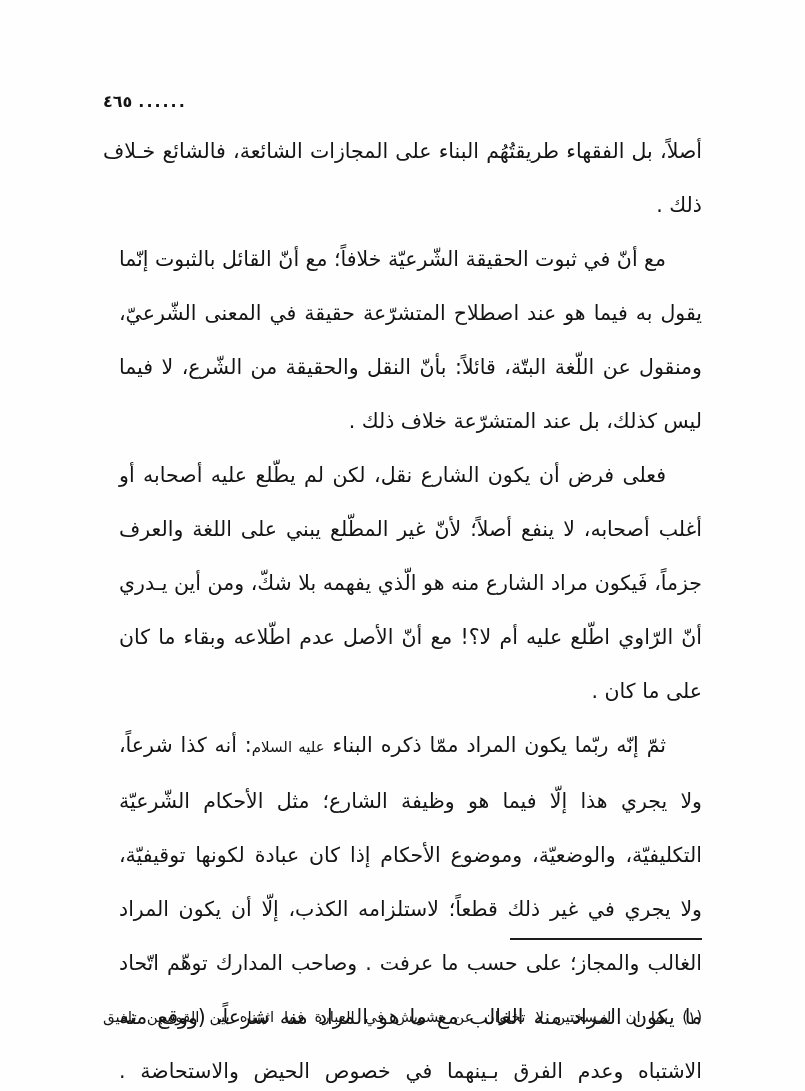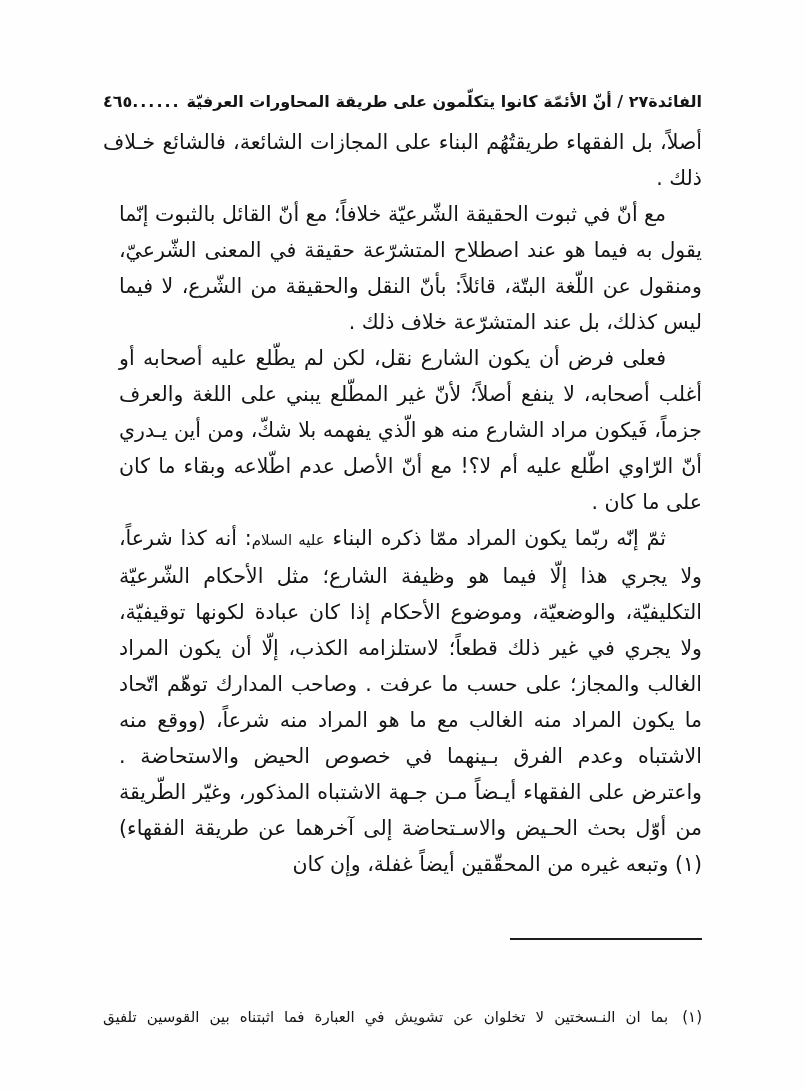--- a/index.html
+++ b/index.html
@@ -43,21 +43,21 @@
   .header-page-number { flex: 0 0 auto; }
   .body-text {
     position: absolute;
     top: 124px;
     right: 103px;
     width: 599px;
   }
   .para {
     margin: 0;
     font-size: 20.5px;
-    line-height: 36px;
+    line-height: 54px;
     text-align: justify;
   }
   .para.indent { text-indent: 36px; margin-left: 16px; }
   .honorific { font-size: 15px; }
   .footnote-sep {
     position: absolute;
     top: 938px;
     right: 103px;
     width: 192px;
     border-top: 2px solid #1c1c1c;
@@ -73,21 +73,20 @@
     text-align-last: justify;
   }
   .footnote .footnote-marker { padding-left: 4px; }
 </style>
 </head>
 <body>
 
 <div class="page">
 
   <header class="page-header">
-    <span class="header-title">الفائدة٢٧ / أنّ الأئمّة كانوا يتكلّمون على طريقة المحاورات العرفيّة</span>
     <span class="header-dots">......</span>
     <span class="header-page-number">٤٦٥</span>
   </header>
 
   <main class="body-text">
     <p class="para">أصلاً، بل الفقهاء طريقتُهُم البناء على المجازات الشائعة، فالشائع خـلاف ذلك .</p>
     <p class="para indent">مع أنّ في ثبوت الحقيقة الشّرعيّة خلافاً؛ مع أنّ القائل بالثبوت إنّما يقول به فيما هو عند اصطلاح المتشرّعة حقيقة في المعنى الشّرعيّ، ومنقول عن اللّغة البتّة، قائلاً: بأنّ النقل والحقيقة من الشّرع، لا فيما ليس كذلك، بل عند المتشرّعة خلاف ذلك .</p>
     <p class="para indent">فعلى فرض أن يكون الشارع نقل، لكن لم يطّلع عليه أصحابه أو أغلب أصحابه، لا ينفع أصلاً؛ لأنّ غير المطّلع يبني على اللغة والعرف جزماً، فَيكون مراد الشارع منه هو الّذي يفهمه بلا شكّ، ومن أين يـدري أنّ الرّاوي اطّلع عليه أم لا؟! مع أنّ الأصل عدم اطّلاعه وبقاء ما كان على ما كان .</p>
     <p class="para indent"><span>ثمّ إنّه ربّما يكون المراد ممّا ذكره البناء</span>
       <span class="honorific">عليه السلام</span><span>: أنه كذا شرعاً، ولا يجري هذا إلّا فيما هو وظيفة الشارع؛ مثل الأحكام الشّرعيّة التكليفيّة، والوضعيّة، وموضوع الأحكام إذا كان عبادة لكونها توقيفيّة، ولا يجري في غير ذلك قطعاً؛ لاستلزامه الكذب، إلّا أن يكون المراد الغالب والمجاز؛ على حسب ما عرفت . وصاحب المدارك توهّم اتّحاد ما يكون المراد منه الغالب مع ما هو المراد منه شرعاً، (ووقع منه الاشتباه وعدم الفرق بـينهما في خصوص الحيض والاستحاضة . واعترض على الفقهاء أيـضاً مـن جـهة الاشتباه المذكور، وغيّر الطّريقة من أوّل بحث الحـيض والاسـتحاضة إلى آخرهما عن طريقة الفقهاء)(١) وتبعه غيره من المحقّقين أيضاً غفلة، وإن كان</span></p>

